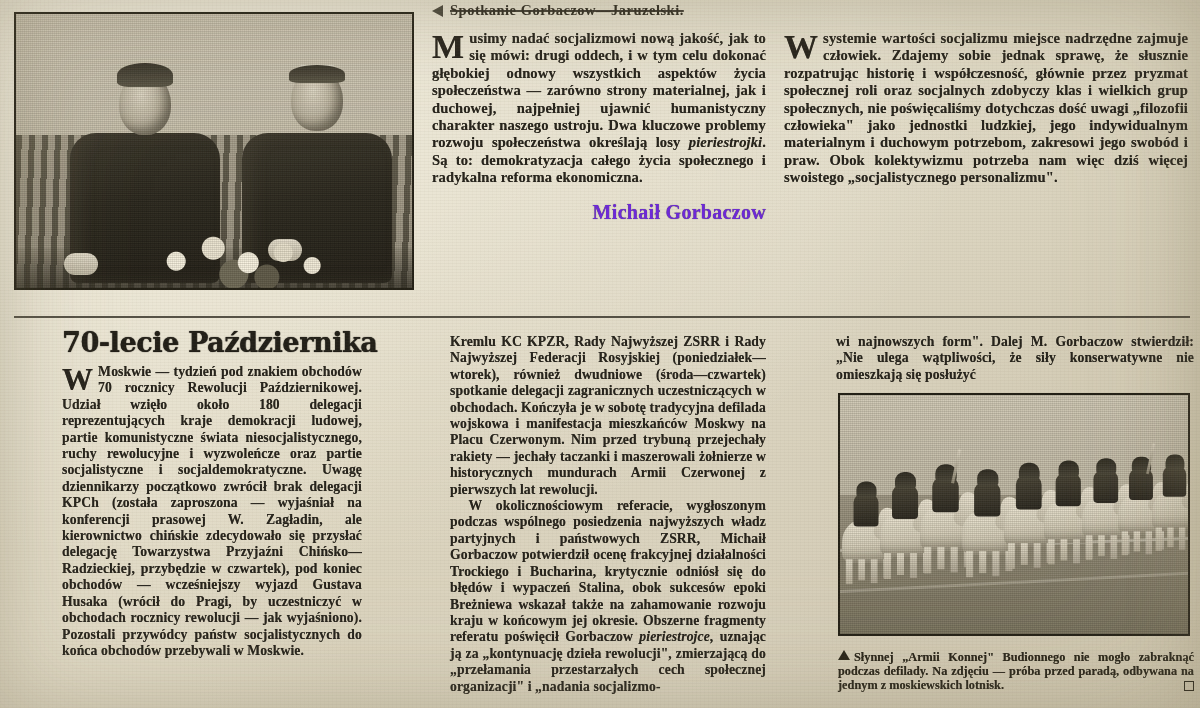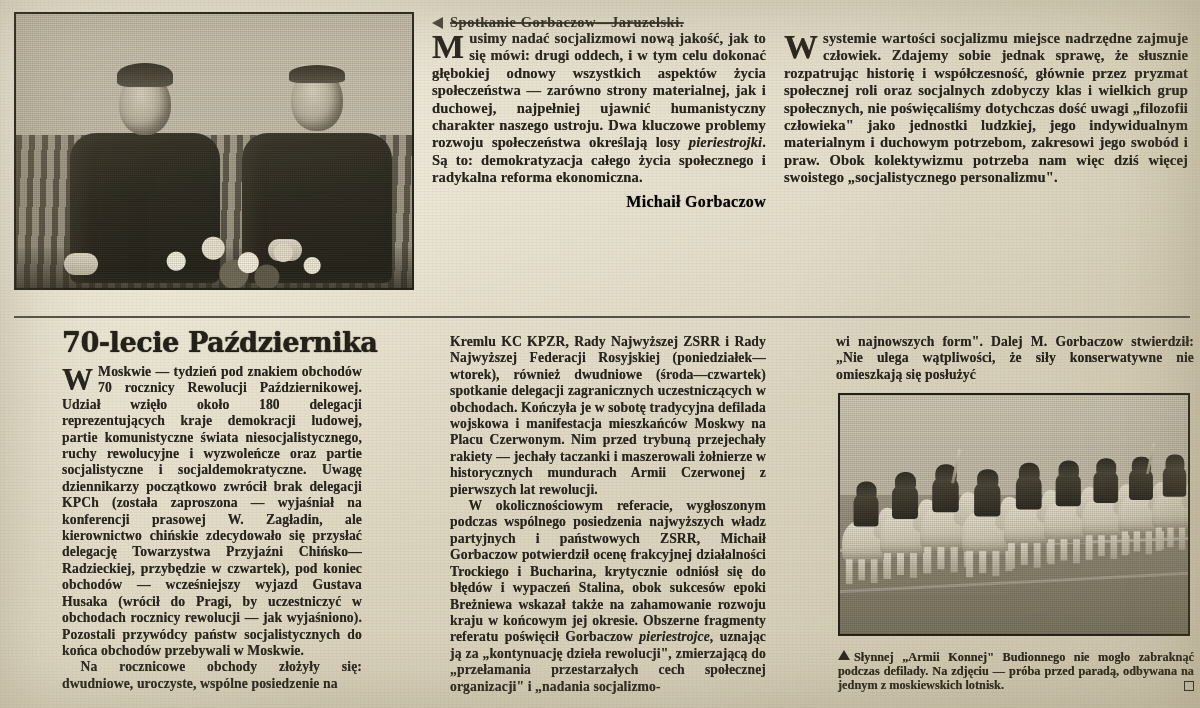--- a/index.html
+++ b/index.html
@@ -49,31 +49,31 @@
     font-size:34px;
     line-height:27px;
     font-weight:700;
     padding:2px 5px 0 0;
     margin-top:1px;
   }
   .sig{
     display:block;
     text-align:right;
     font-weight:700;
-    font-size:16px;
+    font-size:20px;
     letter-spacing:.3px;
-    margin-top:6px;
-    color:#000000;
+    margin-top:17px;
+    color:#6d28d9;
     text-shadow:0 0 .8px rgba(40,36,26,.8);
   }
   em{}
 
   
   .kicker{
-    position:absolute;left:432px;top:14px;
+    position:absolute;left:432px;top:2px;
     display:flex;align-items:center;gap:7px;
     color:#2c281f;
   }
   .kicker .tri{
     width:0;height:0;
     border-top:6px solid transparent;
     border-bottom:6px solid transparent;
     border-right:11px solid #2c281f;
     opacity:.85;
   }
@@ -251,21 +251,20 @@
   <div class="col" id="quote-jaruzelski" style="left:784px;top:30px;width:404px;">
     <p><span class="dropcap">W</span><span>systemie wartości socjalizmu miejsce nadrzędne zajmuje człowiek. Zdajemy sobie jednak sprawę, że słusznie rozpatrując historię i współczesność, głównie przez pryzmat społecznej roli oraz socjalnych zdobyczy klas i wielkich grup społecznych, nie poświęcaliśmy dotychczas dość uwagi „filozofii człowieka" jako jednostki ludzkiej, jego indywidualnym materialnym i duchowym potrzebom, zakresowi jego swobód i praw. Obok kolektywizmu potrzeba nam więc dziś więcej swoistego „socjalistycznego personalizmu".</span></p>
   </div>
 
   <div class="rule" style="left:14px;top:316px;width:1176px;height:2px;"></div>
 
   <div id="headline">70-lecie Października</div>
 
   <div class="col" id="article-col-1" style="left:62px;top:364px;width:300px;font-size:13.7px;line-height:16.4px;">
     <p><span class="dropcap" style="font-size:31px;line-height:25px;">W</span><span>Moskwie — tydzień pod znakiem obchodów 70 rocznicy Rewolucji Październikowej. Udział wzięło około 180 delegacji reprezentujących kraje demokracji ludowej, partie komunistyczne świata niesocjalistycznego, ruchy rewolucyjne i wyzwoleńcze oraz partie socjalistyczne i socjaldemokratyczne. Uwagę dziennikarzy początkowo zwrócił brak delegacji KPCh (została zaproszona — wyjaśniał na konferencji prasowej W. Zagładin, ale kierownictwo chińskie zdecydowało się przysłać delegację Towarzystwa Przyjaźni Chińsko—Radzieckiej, przybędzie w czwartek), pod koniec obchodów — wcześniejszy wyjazd Gustava Husaka (wrócił do Pragi, by uczestniczyć w obchodach rocznicy rewolucji — jak wyjaśniono). Pozostali przywódcy państw socjalistycznych do końca obchodów przebywali w Moskwie.</span></p>
-    <p><span>Na rocznicowe obchody złożyły się: dwudniowe, uroczyste, wspólne posiedzenie na</span></p>
   </div>
 
   <div class="col" id="article-col-2" style="left:450px;top:334px;width:316px;font-size:13.7px;line-height:16.4px;">
     <p><span>Kremlu KC KPZR, Rady Najwyższej ZSRR i Rady Najwyższej Federacji Rosyjskiej (poniedziałek—wtorek), również dwudniowe (środa—czwartek) spotkanie delegacji zagranicznych uczestniczących w obchodach. Kończyła je w sobotę tradycyjna defilada wojskowa i manifestacja mieszkańców Moskwy na Placu Czerwonym. Nim przed trybuną przejechały rakiety — jechały taczanki i maszerowali żołnierze w historycznych mundurach Armii Czerwonej z pierwszych lat rewolucji.</span></p>
     <p><span>W okolicznościowym referacie, wygłoszonym podczas wspólnego posiedzenia najwyższych władz partyjnych i państwowych ZSRR, Michaił Gorbaczow potwierdził ocenę frakcyjnej działalności Trockiego i Bucharina, krytycznie odniósł się do błędów i wypaczeń Stalina, obok sukcesów epoki Breżniewa wskazał także na zahamowanie rozwoju kraju w końcowym jej okresie. Obszerne fragmenty referatu poświęcił Gorbaczow </span><em>pieriestrojce</em><span>, uznając ją za „kontynuację dzieła rewolucji", zmierzającą do „przełamania przestarzałych cech społecznej organizacji" i „nadania socjalizmo-</span></p>
   </div>
 
   <div class="col" id="article-col-3" style="left:836px;top:334px;width:358px;font-size:13.7px;line-height:16.4px;">
     <p><span>wi najnowszych form". Dalej M. Gorbaczow stwierdził: „Nie ulega wątpliwości, że siły konserwatywne nie omieszkają się posłużyć</span></p>
   </div>

